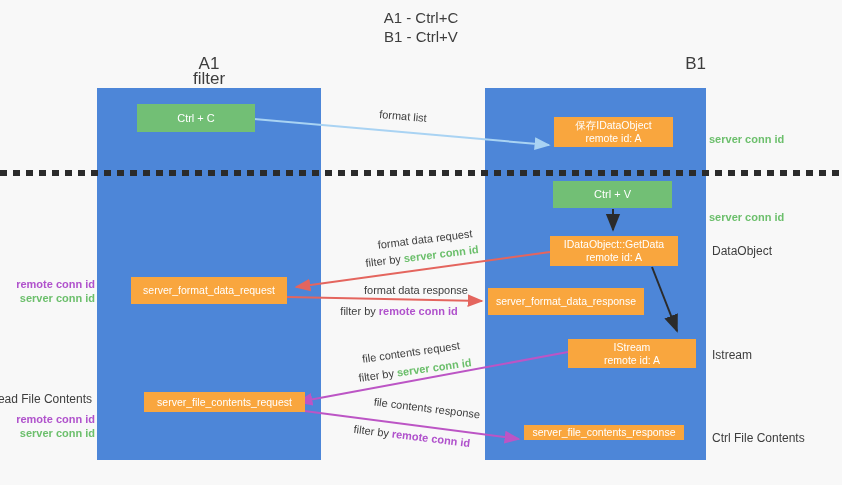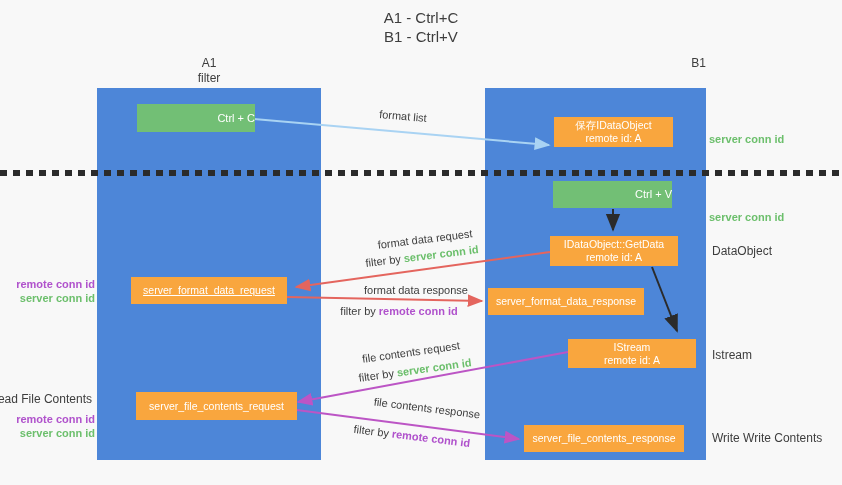--- a/index.html
+++ b/index.html
@@ -7,24 +7,24 @@
     --arrow_red:#e4655e; --arrow_magenta:#bc55c5; --arrow_lightblue:#a9d3f3;
     --arrow_black:#2b2b2b; --text_green:#6cbf6c; --text_purple:#b052cc;
     --text_dark:#3d3d3d; --background:#f8f8f8;
   }
   html,body{margin:0;padding:0;}
   body{font-family:"Liberation Sans", sans-serif; background:#e9e9e9;}
   #canvas{position:relative; width:842px; height:485px; background:var(--background); overflow:hidden;}
   .title{position:absolute; left:0; width:842px; top:8px; text-align:center;
          font-size:15px; line-height:19px; color:var(--text_dark);}
   .lane{position:absolute; background:var(--lane_blue);}
-  .lane-header{position:absolute; text-align:center; font-size:12px; line-height:15px; color:var(--text_dark);}
+  .lane-header{position:absolute; text-align:center; font-size:17px; line-height:15px; color:var(--text_dark);}
   .node{position:absolute; display:flex; flex-direction:column; align-items:center; justify-content:center;
         color:#fff; text-align:center; font-size:11px; line-height:13px; white-space:nowrap;}
-  .green{background:var(--node_green);align-items:flex-end;}
+  .green{background:var(--node_green);}
   .orange{background:var(--node_orange); font-size:10.5px;}
   .lbl{position:absolute; font-size:11px; color:var(--text_dark); white-space:nowrap;}
   .lbl12{font-size:12px;}
   .g{color:var(--text_green); font-weight:bold;}
   .p{color:var(--text_purple); font-weight:bold;}
   .ralign{text-align:right;}
   .dotted{position:absolute; left:0; top:170px; width:842px; height:6px;
           background:repeating-linear-gradient(to right, var(--arrow_black) 0 7px, transparent 7px 13px);}
   svg.arrows{position:absolute; left:0; top:0; pointer-events:none;}
 </style>
@@ -86,30 +86,30 @@
     <span>Ctrl + V</span>
   </div>
   <div class="node orange" style="left:550px; top:236px; width:128px; height:30px;">
     <span>IDataObject::GetData</span>
     <span>remote id: A</span>
   </div>
   <div class="node orange" style="left:568px; top:339px; width:128px; height:29px;">
     <span>IStream</span>
     <span>remote id: A</span>
   </div>
-  <div class="node orange" style="left:131px; top:277px; width:156px; height:27px;text-decoration:underline;">
+  <div class="node orange" style="left:131px; top:277px; width:156px; height:27px;">
     <span>server_format_data_request</span>
   </div>
   <div class="node orange" style="left:488px; top:288px; width:156px; height:27px;">
     <span>server_format_data_response</span>
   </div>
-  <div class="node orange" style="left:136px; top:392px; width:161px; height:28px;">
+  <div class="node orange" style="left:144px; top:392px; width:161px; height:20px;">
     <span>server_file_contents_request</span>
   </div>
-  <div class="node orange" style="left:524px; top:425px; width:160px; height:27px;">
+  <div class="node orange" style="left:524px; top:425px; width:160px; height:15px;">
     <span>server_file_contents_response</span>
   </div>
 
   <div class="lbl" style="left:403px; top:110px; transform:translateX(-50%) rotate(5deg);">format list</div>
 
   <div class="lbl" style="left:425px; top:233px; transform:translateX(-50%) rotate(-7deg);">format data request</div>
   <div class="lbl" style="left:422px; top:250px; transform:translateX(-50%) rotate(-7deg);">
     <span>filter by </span><span class="g">server conn id</span>
   </div>
 
@@ -125,21 +125,21 @@
 
   <div class="lbl" style="left:427px; top:402px; transform:translateX(-50%) rotate(7deg);">file contents response</div>
   <div class="lbl" style="left:412px; top:430px; transform:translateX(-50%) rotate(7deg);">
     <span>filter by </span><span class="p">remote conn id</span>
   </div>
 
   <div class="lbl g" style="left:709px; top:133px;">server conn id</div>
   <div class="lbl g" style="left:709px; top:211px;">server conn id</div>
   <div class="lbl lbl12" style="left:712px; top:244px;">DataObject</div>
   <div class="lbl lbl12" style="left:712px; top:348px;">Istream</div>
-  <div class="lbl lbl12" style="left:712px; top:431px;">Write Write Contents</div>
+  <div class="lbl lbl12" style="left:712px; top:431px;">Ctrl File Contents</div>
 
   <div class="lbl p ralign" style="right:747px; top:278px;">remote conn id</div>
   <div class="lbl g ralign" style="right:747px; top:292px;">server conn id</div>
   <div class="lbl lbl12 ralign" style="right:750px; top:392px;">Read File Contents</div>
   <div class="lbl p ralign" style="right:747px; top:413px;">remote conn id</div>
   <div class="lbl g ralign" style="right:747px; top:427px;">server conn id</div>
 
 </div>
 
 </body></html>

